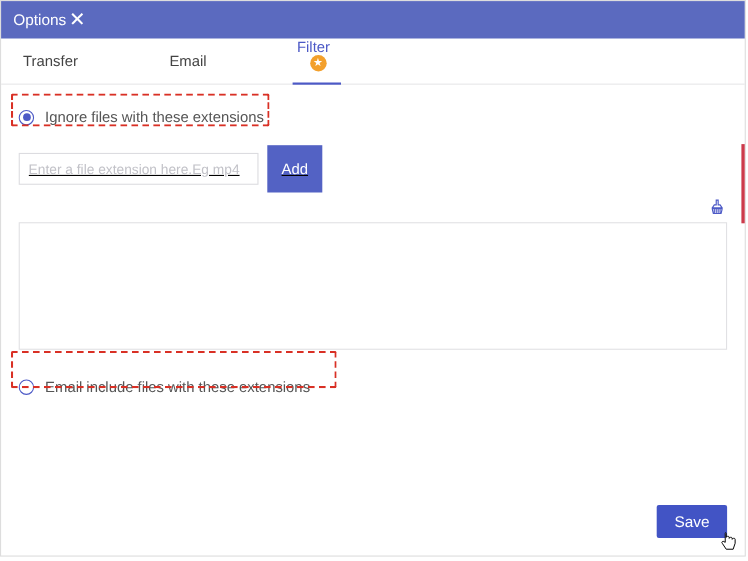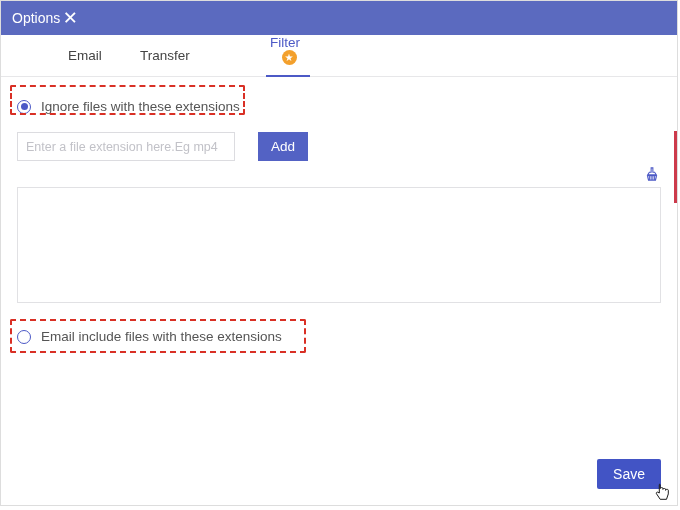--- a/index.html
+++ b/index.html
@@ -106,34 +106,35 @@
     border: 2px dashed #d93025;
     border-radius: 2px;
     position: absolute;
   }
   .hl1 { left: 9px; top: 8px; width: 235px; height: 30px; }
   .hl2 { left: 9px; top: 242px; width: 296px; height: 34px; }
 
   .input-row {
     display: flex;
     align-items: center;
-    gap: 23px;
+    gap: 8px;
     margin-bottom: 12px;
+    text-decoration: underline;
   }
   .ext-input {
     width: 218px;
     height: 29px;
     border: 1px solid #dcdce0;
     padding: 0 8px;
     font-size: 12.5px;
     color: #333;
   }
   .ext-input::placeholder { color: #c2c2c8; }
   .add-btn {
-    height: 29px;
+    height: 43px;
     padding: 0 13px;
     background: #5362c4;
     color: #fff;
     border: none;
     font-size: 13.5px;
     cursor: pointer;
   }
   .clear-wrap {
     display: flex;
     justify-content: flex-end;
@@ -185,25 +186,25 @@
 <body>
 
 <div class="frame">
 
   <div class="header">
     <span class="header-title">Options</span>
     <span class="close-x">✕</span>
   </div>
 
   <div class="tabs">
+    <div class="tab transfer">
+      <span>Transfer</span>
+    </div>
     <div class="tab email">
       <span>Email</span>
-    </div>
-    <div class="tab transfer">
-      <span>Transfer</span>
     </div>
     <div class="tab filter">
       <span>Filter</span>
       <span class="star">★</span>
     </div>
   </div>
 
   <div class="content">
 
     <div class="highlight hl1"></div>

